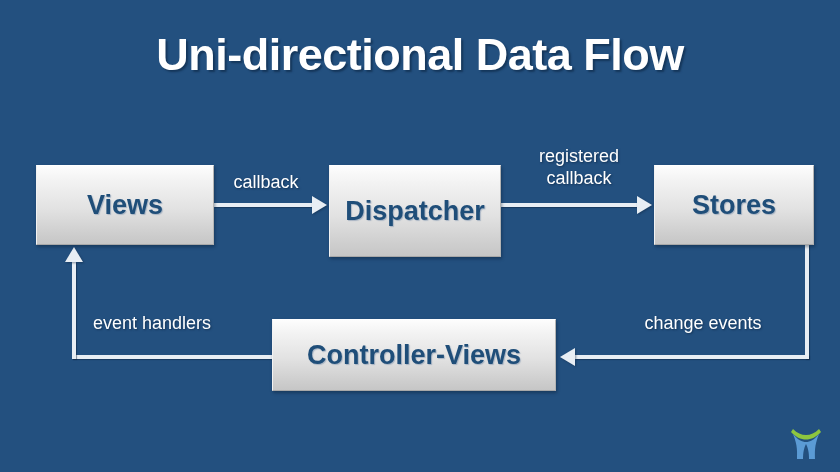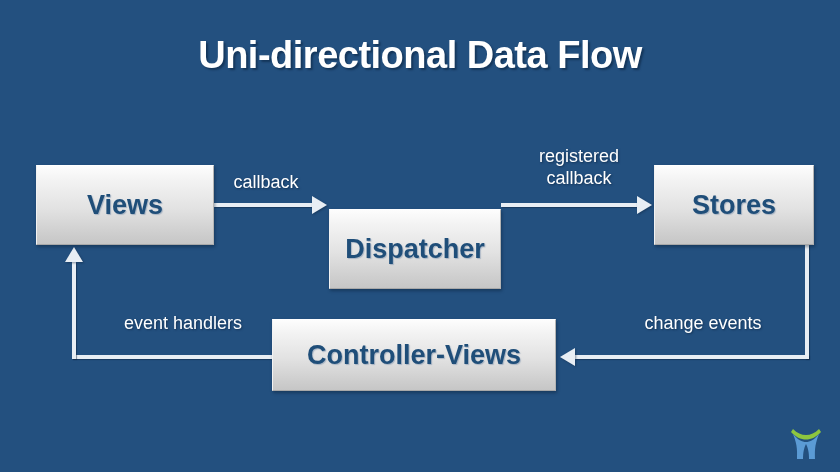--- a/index.html
+++ b/index.html
@@ -17,21 +17,21 @@
   }
 
   
   #title {
     position: absolute;
     left: 0;
     top: 26px;
     width: 840px;
     text-align: center;
     color: #ffffff;
-    font-size: 38px;
+    font-size: 45px;
     font-weight: bold;
     letter-spacing: -0.5px;
     line-height: 58px;
     text-shadow: 2px 2px 2px rgba(10, 32, 60, 0.55);
     white-space: nowrap;
   }
 
   
   .node {
     position: absolute;
@@ -43,21 +43,21 @@
     border-bottom: 1px solid #a8a8a8;
     box-shadow: 1px 2px 3px rgba(8, 26, 48, 0.40);
     display: flex;
     align-items: center;
     justify-content: center;
     color: #1f4e79;
     font-weight: bold;
     text-shadow: 1px 1px 1px rgba(150, 165, 185, 0.75);
   }
   #node-views      { left: 36px;  top: 165px; width: 178px; height: 80px; font-size: 27px; }
-  #node-dispatcher { left: 329px; top: 165px; width: 172px; height: 80px; font-size: 27px; margin-top: 44px; }
+  #node-dispatcher { left: 329px; top: 165px; width: 172px; height: 92px; font-size: 27px; }
   #node-stores     { left: 654px; top: 165px; width: 160px; height: 80px; font-size: 27px; }
   #node-controller { left: 272px; top: 319px; width: 284px; height: 72px; font-size: 27px; }
 
   
   .line {
     position: absolute;
     background: #e8eef4;
     box-shadow: 1px 1px 1px rgba(10, 30, 55, 0.45);
   }
   .line.h { height: 4px; }
@@ -91,21 +91,21 @@
     position: absolute;
     color: #ffffff;
     font-size: 18px;
     line-height: 22px;
     text-align: center;
     text-shadow: 1px 1px 2px rgba(10, 30, 55, 0.55);
     white-space: pre-line;
   }
   #label-actions   { left: 206px; top: 171px; width: 120px; }
   #label-callback  { left: 506px; top: 145px; width: 146px; text-align: center; }
-  #label-events    { left: 62px;  top: 312px; width: 180px; text-align: right; }
+  #label-events    { left: 62px;  top: 312px; width: 180px; text-align: center; }
   #label-change    { left: 608px; top: 312px; width: 190px; text-align: center; }
 
   
   #logo {
     position: absolute;
     left: 784px;
     top: 419px;
     width: 44px;
     height: 44px;
   }

